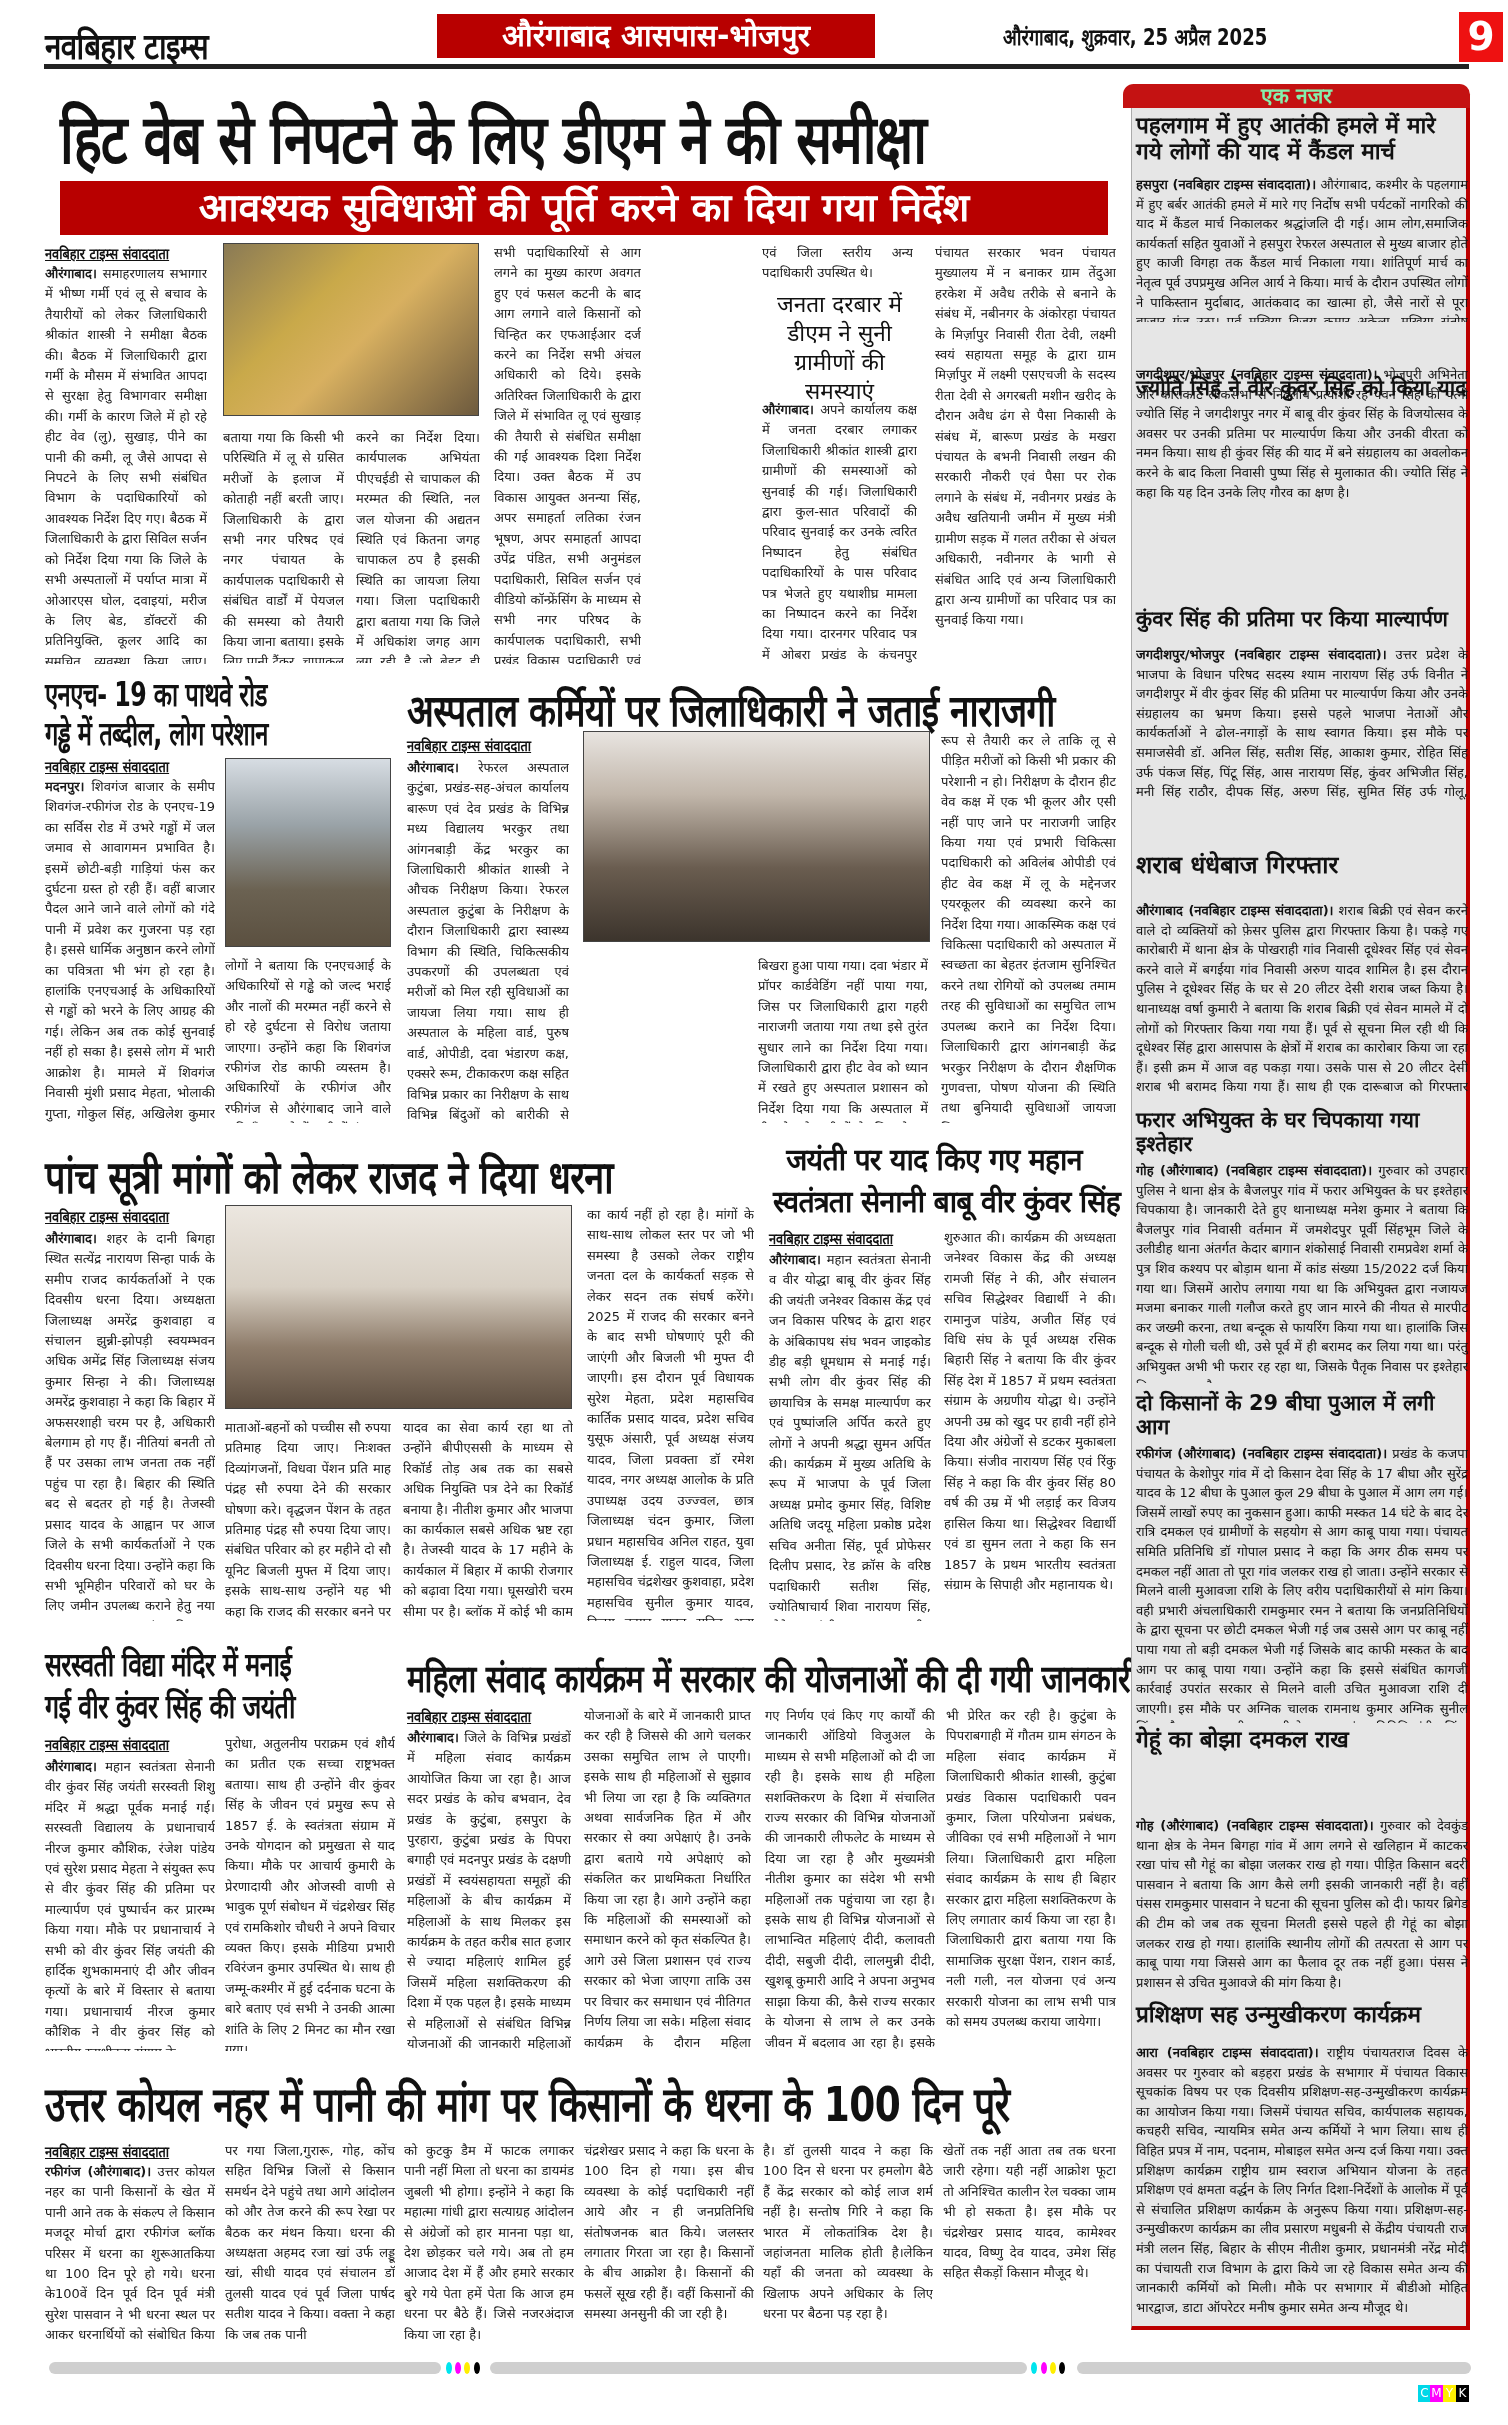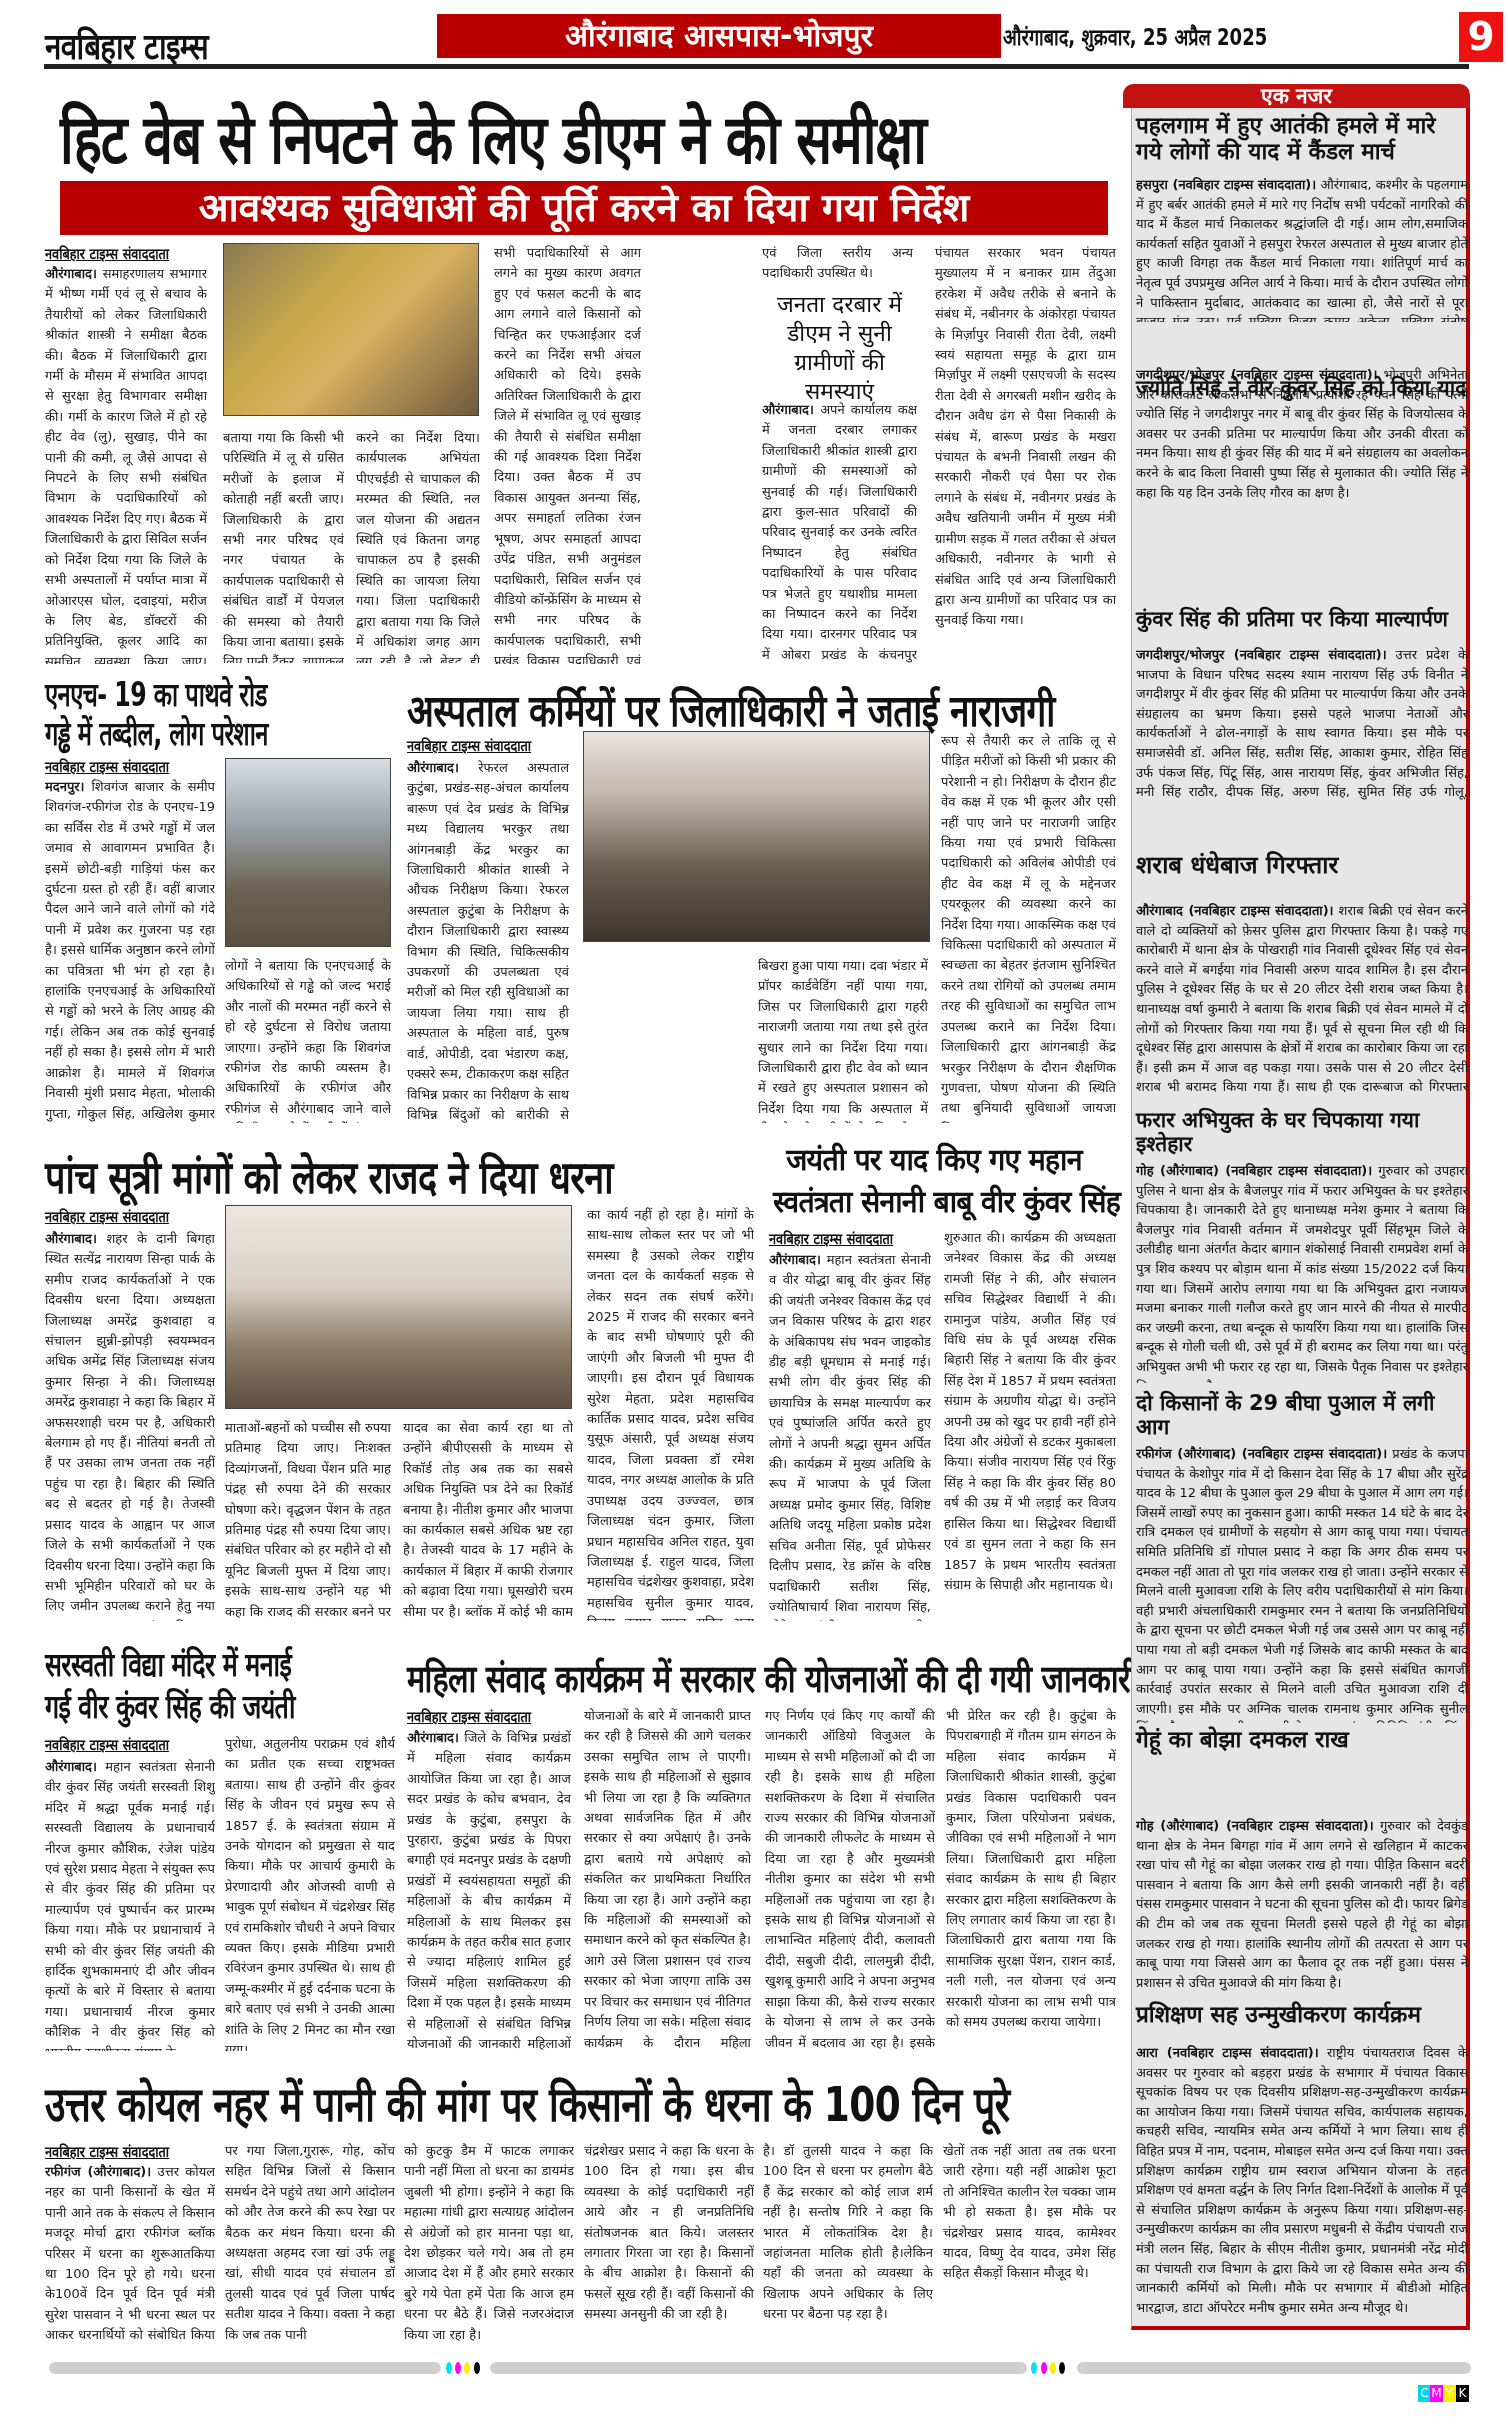--- a/index.html
+++ b/index.html
@@ -1,38 +1,38 @@
 <!DOCTYPE html>
 <html style="font-size:12px"><head>
 <meta charset="utf-8">
 <style>
   * { box-sizing: border-box; margin: 0; padding: 0; }
   html, body { width: 1508px; height: 2426px; background: #fff; overflow: hidden; }
   body { font-family: "DejaVu Sans", sans-serif; color: #111; position: relative; }
   .abs { position: absolute; }
   .masthead-name { left: 45px; top: 21px; font-size: 36px; font-weight: bold; letter-spacing: -0.8px; transform: scaleX(0.82); transform-origin: left; }
-  .section-banner { left: 437px; top: 13.6px; width: 564px; height: 44px; background: #b80000; color: #fff; font-size: 30px; font-weight: bold; text-align: center; line-height: 44px; }
+  .section-banner { left: 437px; top: 13.6px; width: 438px; height: 44px; background: #b80000; color: #fff; font-size: 30px; font-weight: bold; text-align: center; line-height: 44px; }
   .dateline { left: 1003px; top: 21px; font-size: 22.6px; font-weight: bold; transform: scaleX(0.8); transform-origin: left; white-space: nowrap; }
   .page-num { left: 1459px; top: 12px; width: 44px; height: 50px; background: #ee1111; color: #fff; font-size: 39px; font-weight: bold; text-align: center; line-height: 50px; }
   .head-rule { left: 44px; top: 64px; width: 1425px; height: 4.5px; background: #222; }
 
   .main-head { left: 60px; top: 90px; font-size: 68px; font-weight: bold; white-space: nowrap; transform: scaleX(0.78); transform-origin: left; letter-spacing: -1.5px; }
   .sub-banner { left: 60px; top: 181px; width: 1048px; height: 54px; background: #b80000; color: #fff; font-size: 39px; font-weight: bold; text-align: center; line-height: 54px; }
 
   .byline { font-size: 15px; font-weight: bold; text-decoration: underline; transform: scaleX(0.85); transform-origin: left; white-space: nowrap; }
   .col { font-size: 13px; line-height: 20.4px; text-align: justify; color: #1a1a1a; overflow: hidden; }
   .col b { font-weight: bold; }
   .photo { background: linear-gradient(135deg, #8a7a55 0%, #c9a94a 35%, #d8b060 55%, #6d5a3e 100%); border: 0.8px solid #444; }
   .photo.road { background: linear-gradient(180deg, #d7dde3 0%, #9aa3a8 35%, #6b6252 70%, #5b5040 100%); }
   .photo.hosp { background: linear-gradient(180deg, #e8e4e0 0%, #c1b6aa 30%, #6a5d50 65%, #3c342c 100%); }
   .photo.rjd { background: linear-gradient(180deg, #ece7e0 0%, #d8d0c4 40%, #8e7c6a 70%, #5d4e40 100%); }
   .story-head { font-weight: bold; white-space: nowrap; transform-origin: left; letter-spacing: -0.8px; }
 
   .sidebar { left: 1131px; top: 106px; width: 339px; height: 2224px; background: #e6e6e6; border-right: 4.5px solid #b00; border-bottom: 4.5px solid #b00; border-left: 0.8px solid #aaa; }
-  .sidebar-tab { left: 1123px; top: 84px; width: 347px; height: 24px; background: #c41212; border-radius: 10.6px 10.6px 0 0; color: #ffffff; font-size: 21px; font-weight: bold; text-align: center; line-height: 24px; }
+  .sidebar-tab { left: 1123px; top: 84px; width: 347px; height: 24px; background: #c41212; border-radius: 10.6px 10.6px 0 0; color: #86efac; font-size: 21px; font-weight: bold; text-align: center; line-height: 24px; }
   .sb-head { position: absolute; left: 1136px; width: 332px; font-weight: bold; line-height: 1.15; }
   .sb-body { position: absolute; left: 1136px; width: 332px; font-size: 13px; line-height: 19.6px; text-align: justify; overflow: hidden; }
 
   .footer-bar { top: 2362px; height: 12px; background: #cfcfcf; border-radius: 6px; }
   .reg-dot { top: 2362px; width: 6px; height: 12px; border-radius: 50%; }
   .cmyk { top: 2385px; width: 13px; height: 16.6px; color: #fff; font-size: 12px; text-align: center; line-height: 16.6px; }
 </style>
 </head>
 <body>
 

